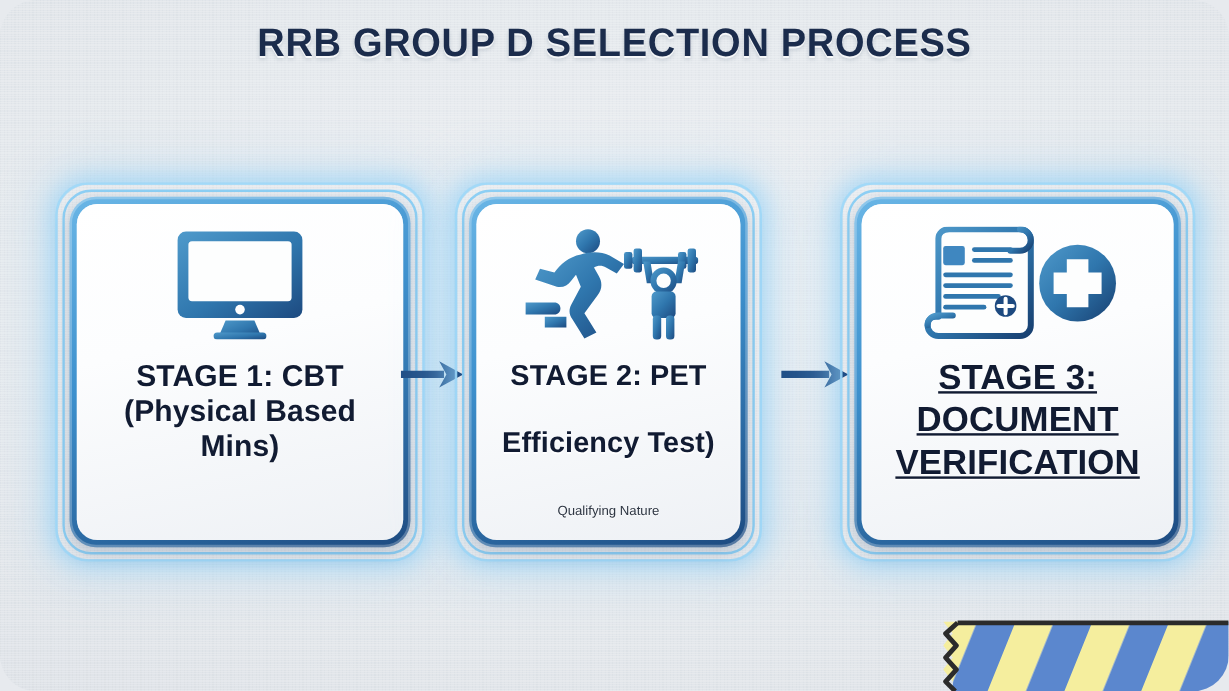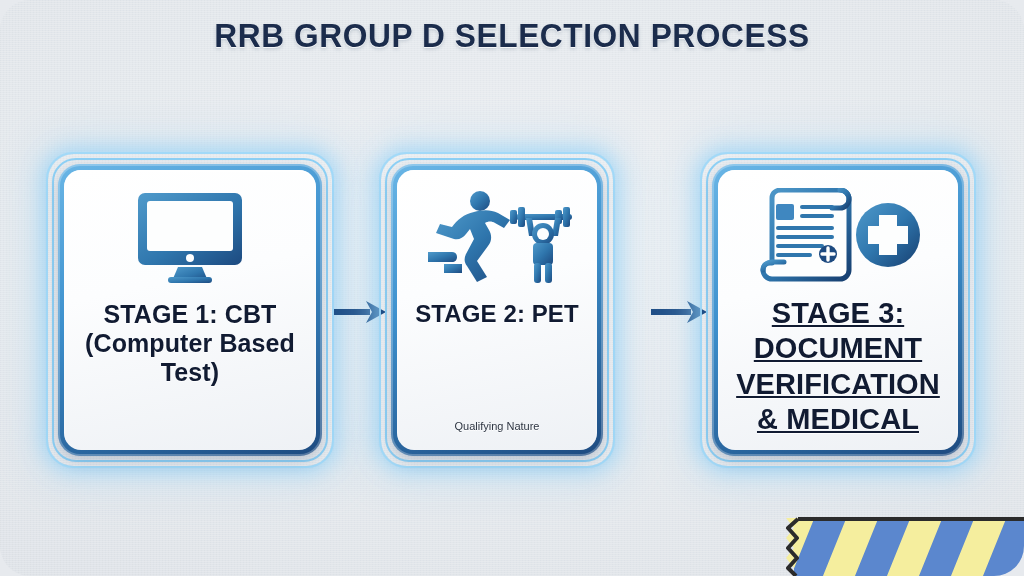--- a/index.html
+++ b/index.html
@@ -48,20 +48,21 @@
     color: #1b2c4c;
     text-shadow: 0 1px 0 rgba(255,255,255,.8), 0 2px 4px rgba(60,80,110,.22);
     transform: scaleX(.96);
     white-space: nowrap;
   }
 
   
   .card-wrap {
     position: absolute;
     top: 152px;
+    padding-left: 20px;
   }
   .card-wrap.c1 { left: 46px;  width: 288px; height: 316px; }
   .card-wrap.c2 { left: 379px; width: 236px; height: 316px; }
   .card-wrap.c3 { left: 700px; width: 276px; height: 316px; }
 
   
   .halo {
     position: absolute;
     inset: 2px;
     border-radius: 26px;
@@ -188,22 +189,22 @@
             <rect x="4" y="2" width="104" height="72" rx="7" fill="url(#g1)"></rect>
             <rect x="13" y="10" width="86" height="50" rx="3" fill="#fdfefe"></rect>
             <circle cx="56" cy="67" r="4" fill="#ffffff"></circle>
             <path d="M38 90 L44 76 L68 76 L74 90 Z" fill="url(#g1)"></path>
             <rect x="34" y="86" width="44" height="6" rx="3" fill="url(#g1)"></rect>
           </svg>
         </div>
 
         <div class="stage-title">
           <span>STAGE 1: CBT</span><br>
-          <span>(Computer Based</span><br>
-          <span>Test)</span>
+          <span>(Physical Based</span><br>
+          <span>Mins)</span>
         </div>
 
       </div>
     </div>
   </div>
 
   <svg class="arrow a1" viewBox="0 0 52 28">
     <line x1="0" y1="14" x2="36" y2="14" stroke="#1f4e86" stroke-width="6"></line>
     <path d="M32 3 L52 14 L32 25 L38 14 Z" fill="#1f4e86"></path>
   </svg>
@@ -248,20 +249,21 @@
               <rect x="111" y="53" width="20" height="22" rx="4"></rect>
               <rect x="112" y="73" width="7" height="20" rx="3"></rect>
               <rect x="123" y="73" width="7" height="20" rx="3"></rect>
             </g>
           </svg>
         </div>
 
         <div class="stage-title">
           <span>STAGE 2: PET</span><br>
           <br>
+          <span>Efficiency Test)</span>
         </div>
 
         <div class="stage-sub">Qualifying Nature</div>
       </div>
     </div>
   </div>
 
   <svg class="arrow a2" viewBox="0 0 56 28">
     <line x1="0" y1="14" x2="40" y2="14" stroke="#1f4e86" stroke-width="6"></line>
     <path d="M36 3 L56 14 L36 25 L42 14 Z" fill="#1f4e86"></path>
@@ -303,21 +305,20 @@
               <circle cx="134" cy="47" r="32" fill="url(#g3)"></circle>
               <path d="M125 27 h18 v11 h11 v18 h-11 v11 h-18 v-11 h-11 v-18 h11 z" fill="#fdfefe"></path>
             </g>
           </svg>
         </div>
 
         <div class="stage-title">
           <span>STAGE 3:</span><br>
           <span>DOCUMENT</span><br>
           <span>VERIFICATION</span><br>
-          <span>&amp; MEDICAL</span>
         </div>
 
         <div class="stage-sub"></div>
       </div>
     </div>
   </div>
 
   <svg id="stripes" viewBox="0 0 240 62" preserveAspectRatio="none">
     <defs>
       <clipPath id="bannerClip">

